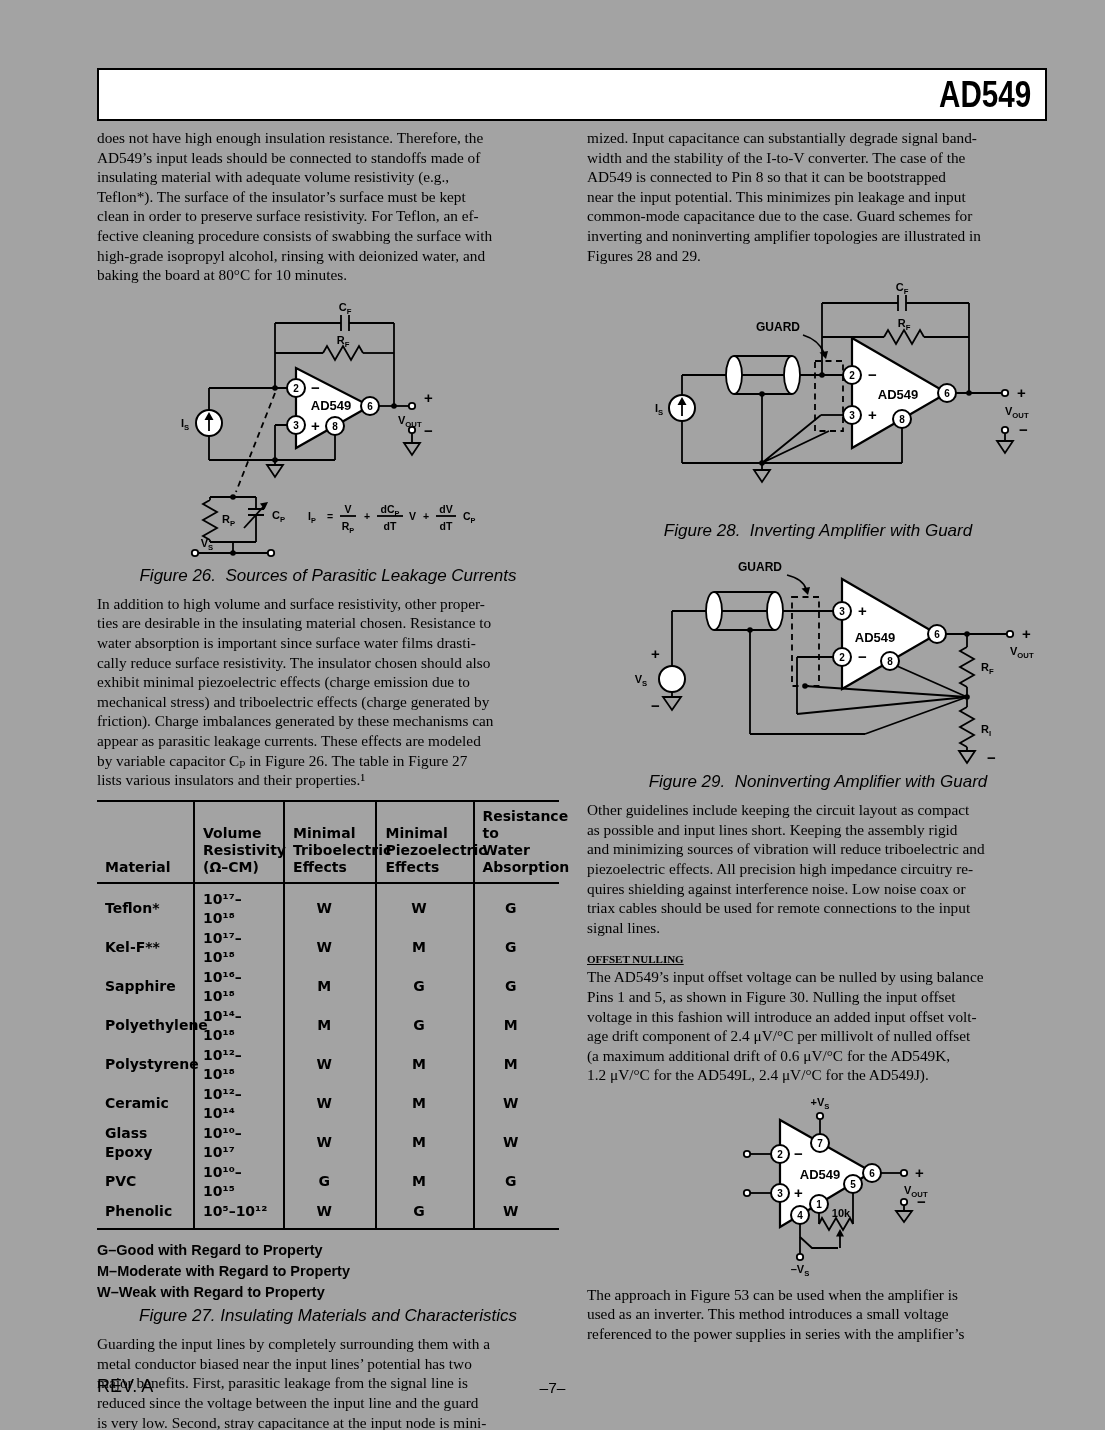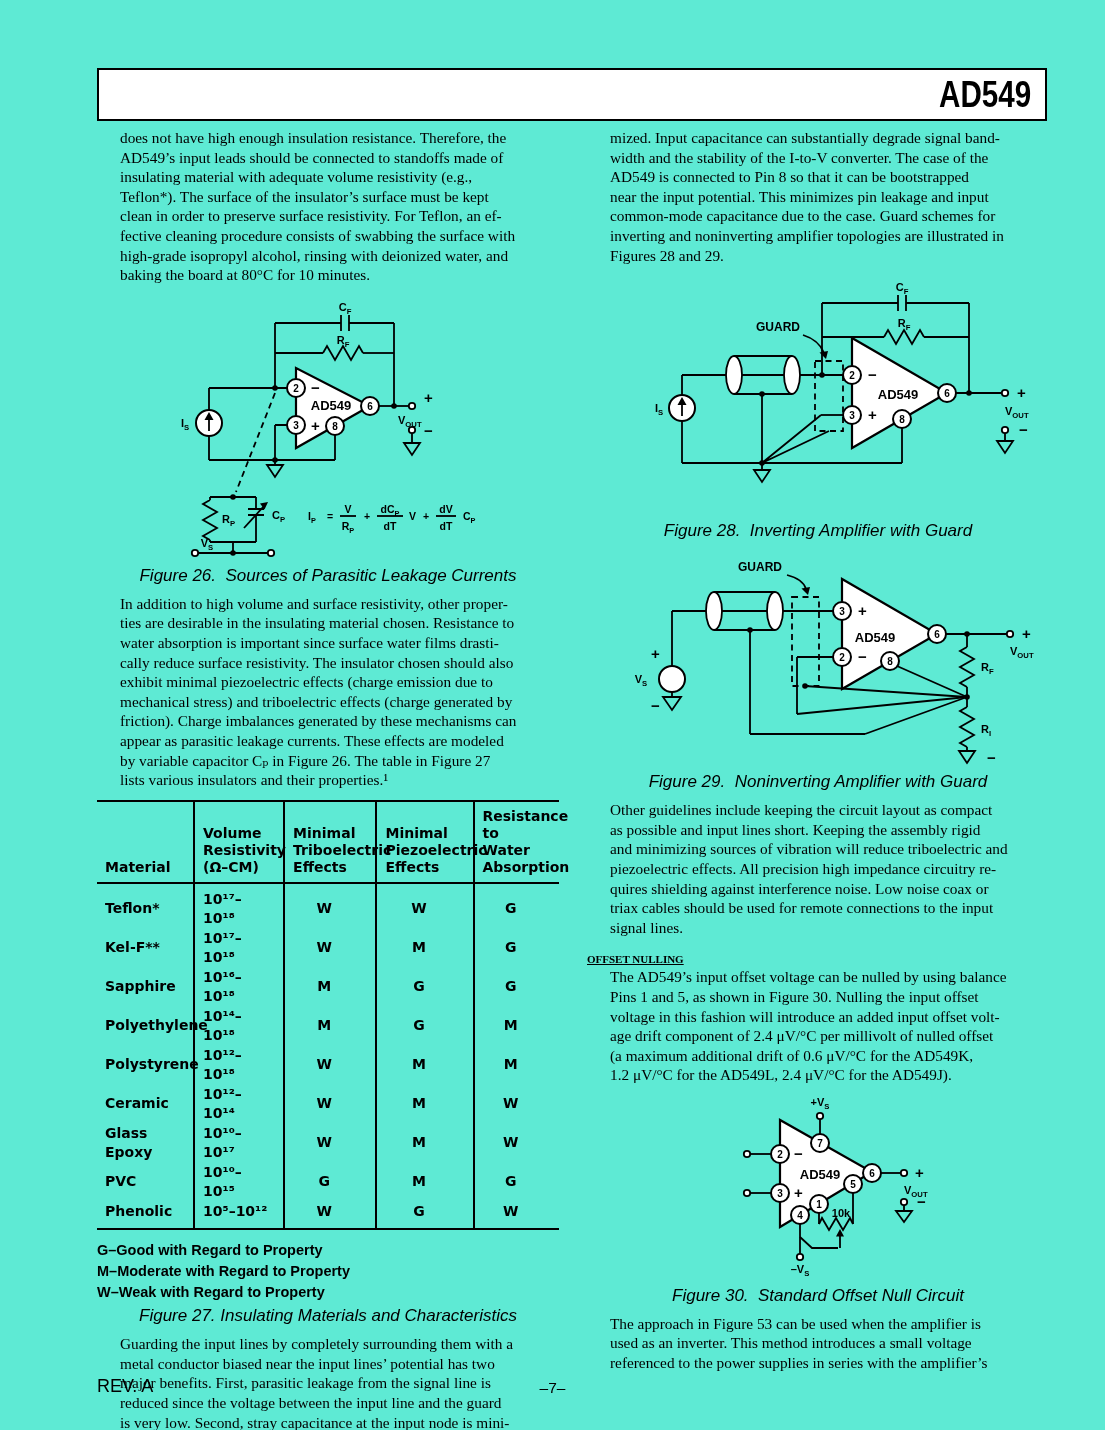--- a/index.html
+++ b/index.html
@@ -1,34 +1,34 @@
 <!DOCTYPE html>
 <html><head>
 <meta charset="utf-8">
 <style>
   * { margin:0; padding:0; box-sizing:border-box; }
   html,body { background:#ffffff; }
   .page {
     position:relative; width:1105px; height:1430px; margin:0 auto;
-    background:#5eead4; color:#000;
+    background:#a3a3a3; color:#000;
     font-family:"Liberation Serif","DejaVu Serif",serif; overflow:hidden;
   }
   .banner {
     position:absolute; left:97px; top:68px; width:950px; height:53px;
     border:2.5px solid #000; display:flex; align-items:center; justify-content:flex-end;
     padding-right:14px; background:#fff;
   }
   .banner .pn {
     font-family:"Liberation Sans","DejaVu Sans",sans-serif; font-weight:bold;
     font-size:37px; transform:scaleX(.8); transform-origin:right center;
   }
   .columns { position:absolute; left:97px; top:128px; width:952px; display:flex; gap:28px; }
   .col { width:462px; }
   .body-text {
-    font-size:15.3px; line-height:19.6px; white-space:pre-line; text-align:left;margin-left:23px;
+    font-size:15.3px; line-height:19.6px; white-space:pre-line; text-align:left;
   }
   .fig { margin:0; }
   .fig svg { display:block; }
   .fig-caption {
     font-family:"Liberation Sans","DejaVu Sans",sans-serif; font-style:italic;
     font-size:17px; text-align:center; margin:3px 0 8px;
   }
   
   svg text { font-family:"Liberation Sans","DejaVu Sans",sans-serif; font-weight:bold; fill:#000; }
   svg .lbl  { font-size:11px; }
@@ -518,21 +518,20 @@
             <path class="wire" d="M239,82 H259"></path>
             <circle class="term" cx="262" cy="82" r="3.2"></circle>
             <circle class="term" cx="262" cy="111" r="3.2"></circle>
             <path class="wire" d="M262,114 V120"></path>
             <path class="wire" d="M254,120 H270 L262,131 Z"></path>
             <text class="sign" x="273" y="87">+</text>
             <text class="lbl" x="262" y="103"><tspan>V</tspan><tspan dy="2.5" font-size="0.7em">OUT</tspan></text>
             <text class="sign" x="275" y="116">−</text>
           </g>
         </svg>
-        <figcaption class="fig-caption">Figure 30.&nbsp; Standard Offset Null Circuit</figcaption>
       </figure>
 
       <p class="body-text m2">The approach in Figure 53 can be used when the amplifier is
 used as an inverter. This method introduces a small voltage
 referenced to the power supplies in series with the amplifier’s</p>
     </div>
   </div>
 
   <div class="footer-rev">REV. A</div>
   <div class="footer-page">–7–</div>

